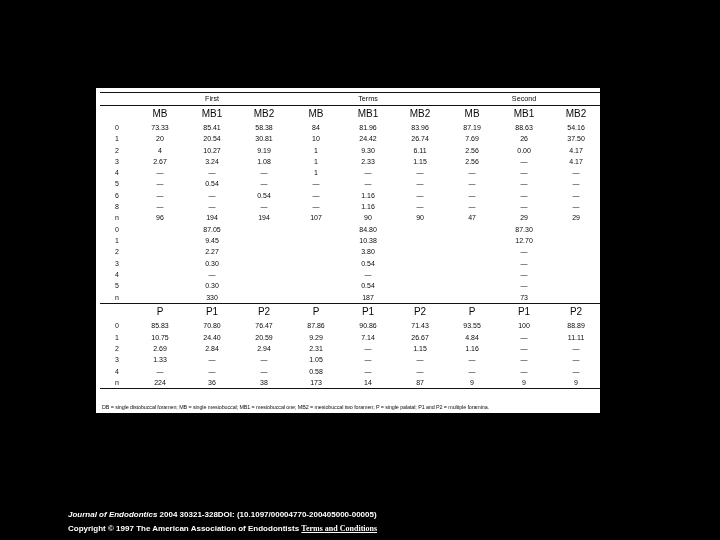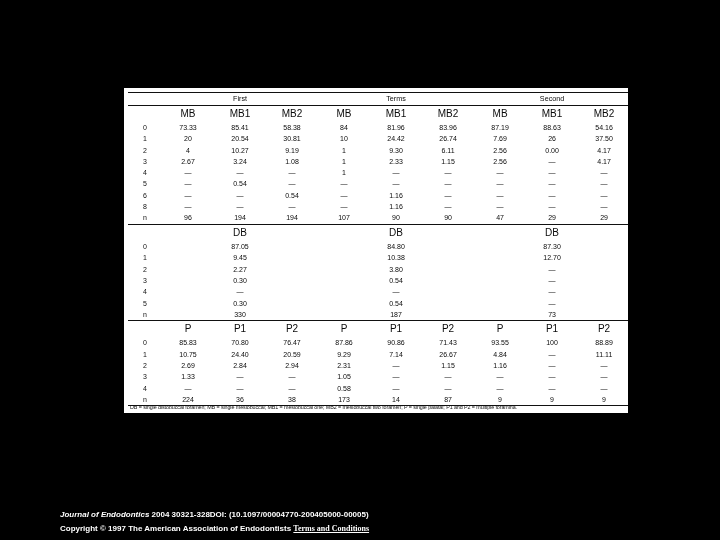--- a/index.html
+++ b/index.html
@@ -13,21 +13,21 @@
   }
   #page {
     position: relative;
     width: 720px;
     height: 540px;
     background: #000000;
   }
   
   #figure {
     position: absolute;
-    left: 124px;
+    left: 96px;
     top: 88px;
     width: 504px;
     height: 325px;
     background: #ffffff;
     overflow: hidden;
   }
   table.data {
     border-collapse: collapse;
     width: 100%;
     table-layout: fixed;
@@ -76,21 +76,21 @@
   
   #figure .scan {
     position: absolute;
     inset: 0;
     padding: 4px 4px 0 4px;
     box-sizing: border-box;
   }
   
   #caption {
     position: absolute;
-    left: 60px;
+    left: 68px;
     top: 508px;
     color: #ffffff;
     font-size: 8px;
     line-height: 14px;
     font-family: "Liberation Sans", sans-serif;
     font-weight: bold;
   }
   #caption .line1 {
     font-style: italic;
   }
@@ -246,26 +246,20 @@
             <td>194</td>
             <td>194</td>
             <td>107</td>
             <td>90</td>
             <td>90</td>
             <td>47</td>
             <td>29</td>
             <td>29</td>
           </tr>
 
-          <tr class="sec-head rule-top">
-            <td></td>
-            <td colspan="3">DB</td>
-            <td colspan="3">DB</td>
-            <td colspan="3">DB</td>
-          </tr>
           <tr>
             <td class="lbl">0</td>
             <td colspan="3">87.05</td>
             <td colspan="3">84.80</td>
             <td colspan="3">87.30</td>
           </tr>
           <tr>
             <td class="lbl">1</td>
             <td colspan="3">9.45</td>
             <td colspan="3">10.38</td>

